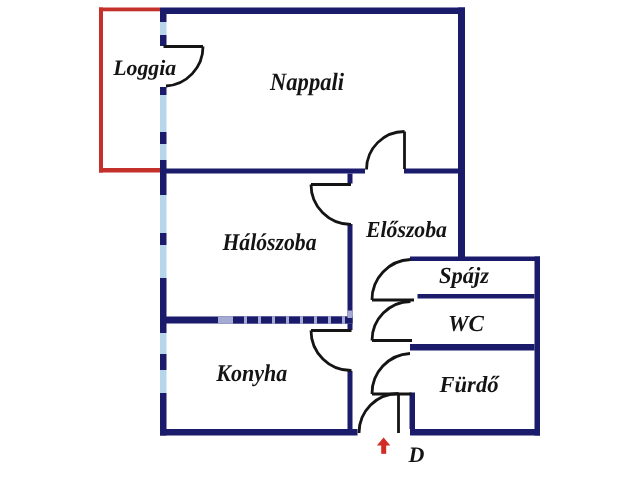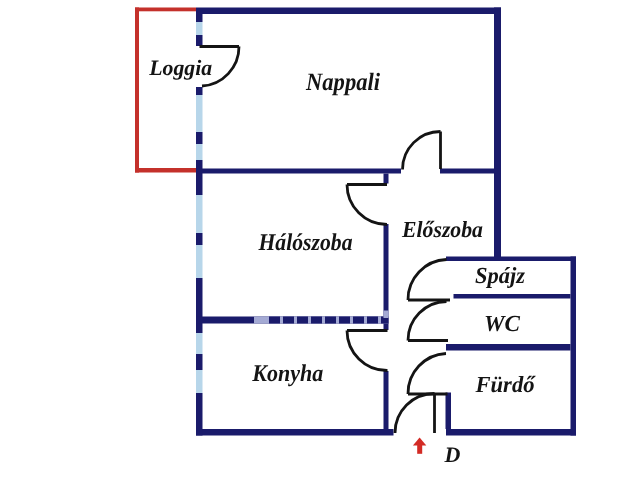--- a/index.html
+++ b/index.html
@@ -1,16 +1,16 @@
 <!DOCTYPE html>
 <html><head>
 <meta charset="utf-8">
 <style>
   html,body{margin:0;padding:0;background:#ffffff;}
-  .wrap{position:relative;width:605px;height:480px;background:#fde047;overflow:hidden;margin-left:36px;}
+  .wrap{position:relative;width:605px;height:480px;background:#fde047;overflow:hidden;}
   svg{position:absolute;left:0;top:0;}
   text{font-family:"Liberation Serif", serif;font-weight:bold;font-style:italic;fill:#141414;text-rendering:geometricPrecision;}
 </style>
 </head>
 <body>
 <div class="wrap">
 <svg width="640" height="480" viewBox="0 0 640 480">
 
   <rect x="0" y="0" width="640" height="480" fill="#ffffff"></rect>
 

